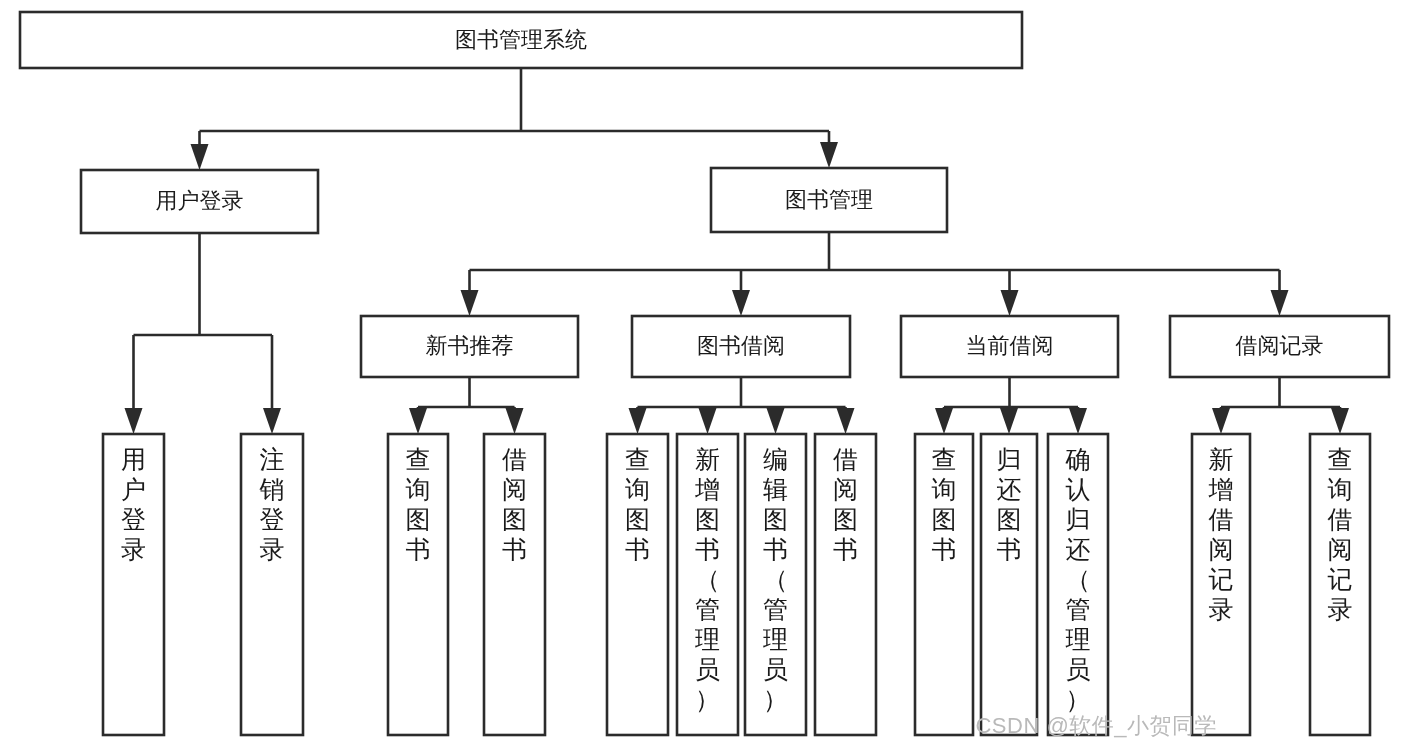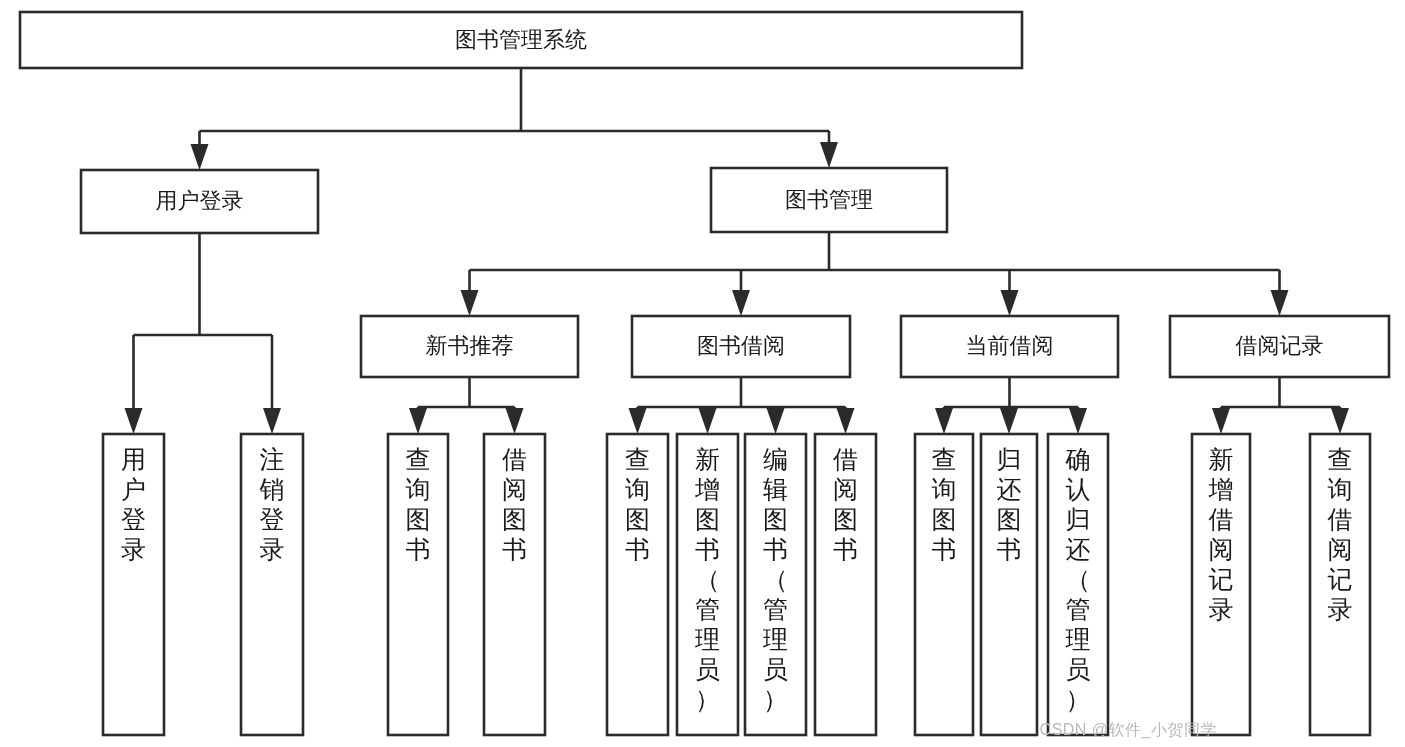--- a/index.html
+++ b/index.html
@@ -52,21 +52,21 @@
   }
   .arrow-head {
     fill: #2b2b2b;
     stroke: none;
   }
   .watermark {
     position: absolute;
     right: 14px;
     bottom: 6px;
     font-family: "Liberation Sans", "DejaVu Sans", sans-serif;
-    font-size: 16px;
+    font-size: 22px;
     color: #b9b9b9;
     letter-spacing: 0.5px;
     white-space: nowrap;
     user-select: none;
   }
 </style>
 </head>
 <body>
 
 <div id="diagram-root">

